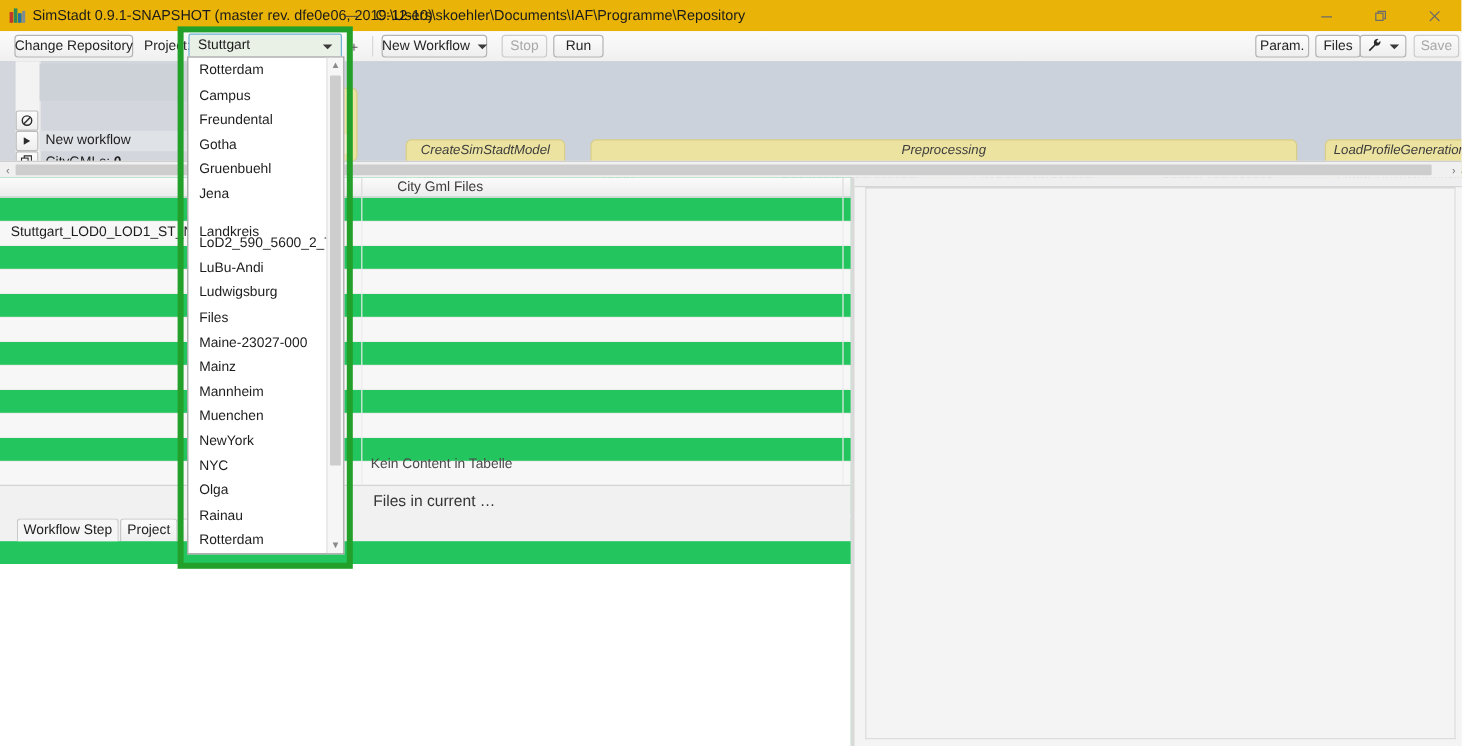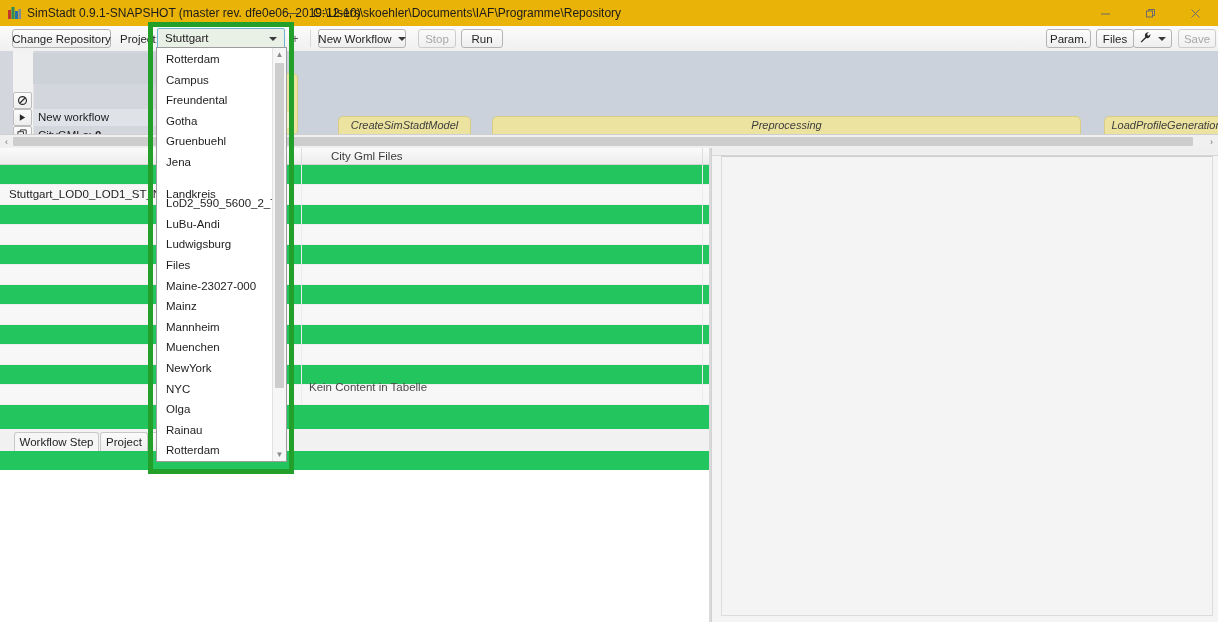--- a/index.html
+++ b/index.html
@@ -481,20 +481,23 @@
       <div class="grid-row alt" style="top:117px;"></div>
       <div class="grid-row" style="top:137px;"></div>
       <div class="grid-row alt" style="top:157px;"></div>
       <div class="grid-row" style="top:177px;"></div>
       <div class="grid-row alt" style="top:197px;"></div>
       <div class="grid-row" style="top:217px;"></div>
       <div class="grid-row alt" style="top:237px;"></div>
       <div class="colline" style="left:301px; top:17px; height:239px;"></div>
       <div class="colline" style="left:702px; top:17px; height:239px;"></div>
 
+      <div class="midbar">
+        <span class="files-title">Files in current …</span>
+      </div>
 
       <div class="tabbar">
         <div class="tab active" style="left:14px; width:85px;">Workflow Step</div>
         <div class="tab" style="left:100px; width:48px;">Project</div>
         <div class="tab" style="left:149px; width:38px;">R</div>
       </div>
 
 
       <div class="low-body"></div>
       <span class="empty-msg">Kein Content in Tabelle</span>

